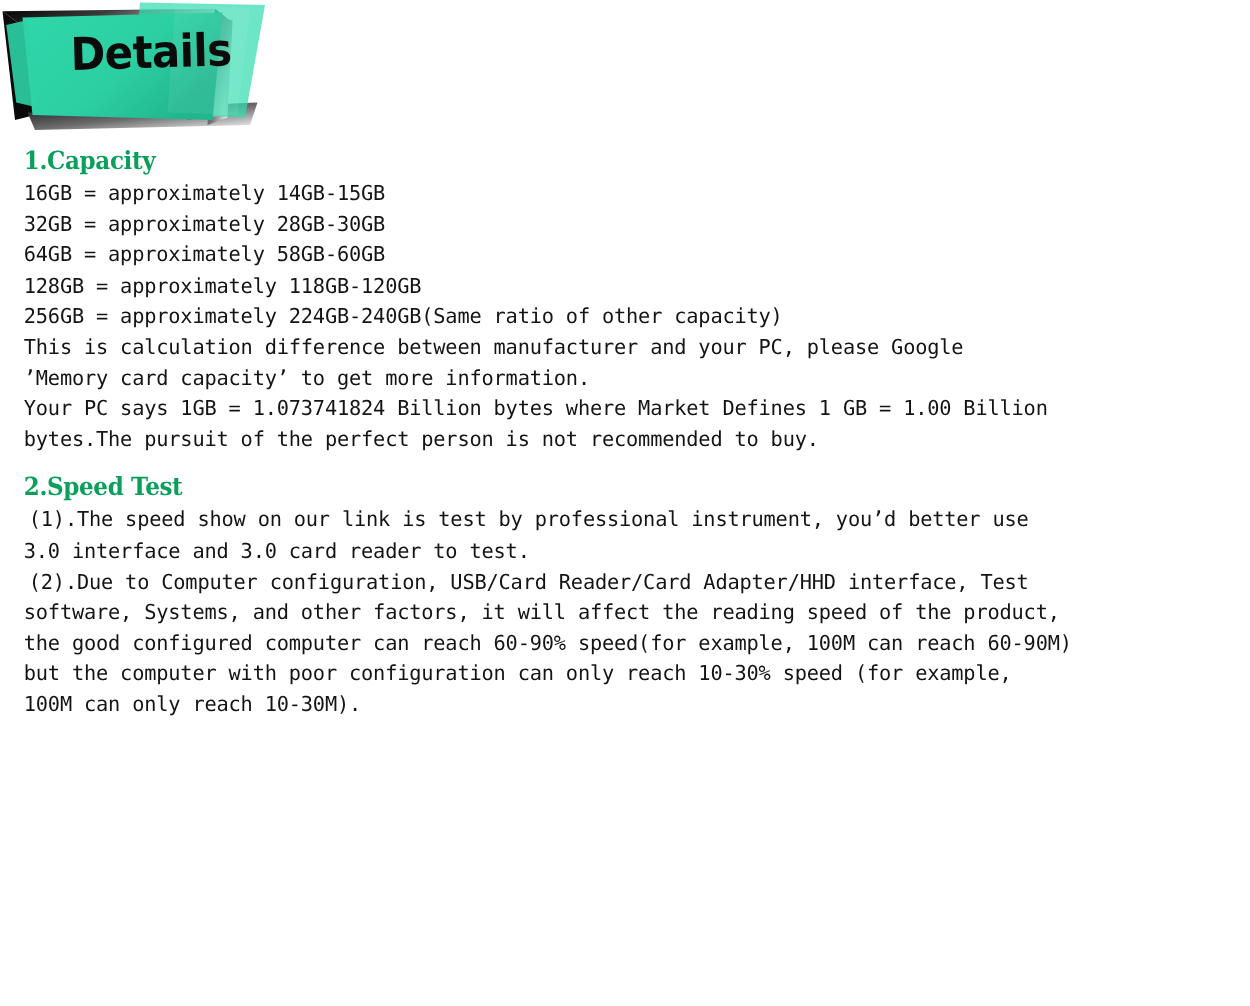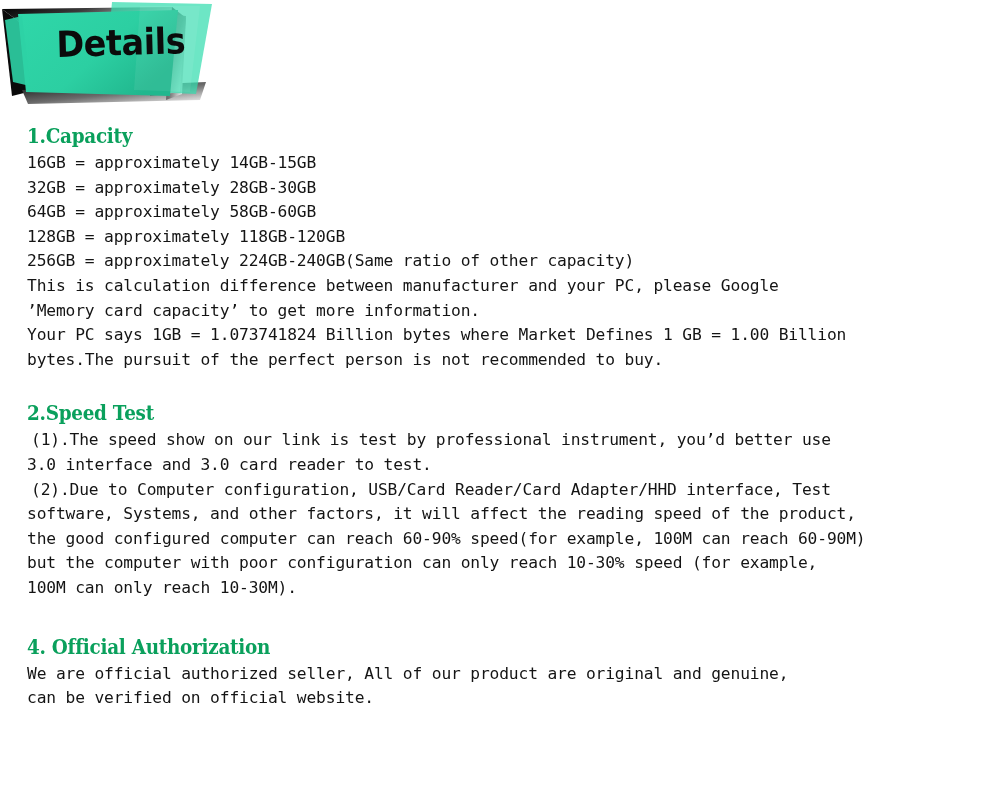--- a/index.html
+++ b/index.html
@@ -42,21 +42,21 @@
     line-height: 1;
   }
 
   
   #content {
     position: absolute;
     left: 0;
     top: 112px;
     width: 1000px;
   }
-  .section { margin: 12px; padding: 0; }
+  .section { margin: 4px; padding: 0; }
 
   .heading {
     font-family: "DejaVu Serif", serif;
     font-weight: bold;
     font-size: 20px;
     color: #0aa05c;
     margin: 0 0 2px 15px;
     letter-spacing: -0.3px;
     transform: scaleX(0.92);
     transform-origin: left center;
@@ -153,19 +153,14 @@
 the good configured computer can reach 60-90% speed(for example, 100M can reach 60-90M)
 but the computer with poor configuration can only reach 10-30% speed (for example,
 100M can only reach 10-30M).</div>
   </div>
 
   <div class="sec-gap-2"></div>
 
 
   <div class="sec-gap-3"></div>
 
-  <div class="section">
-    <div class="heading">4. Official Authorization</div>
-    <div class="body-block">We are official authorized seller, All of our product are original and genuine,
-can be verified on official website.</div>
-  </div>
 
 </div>
 
 </body></html>

